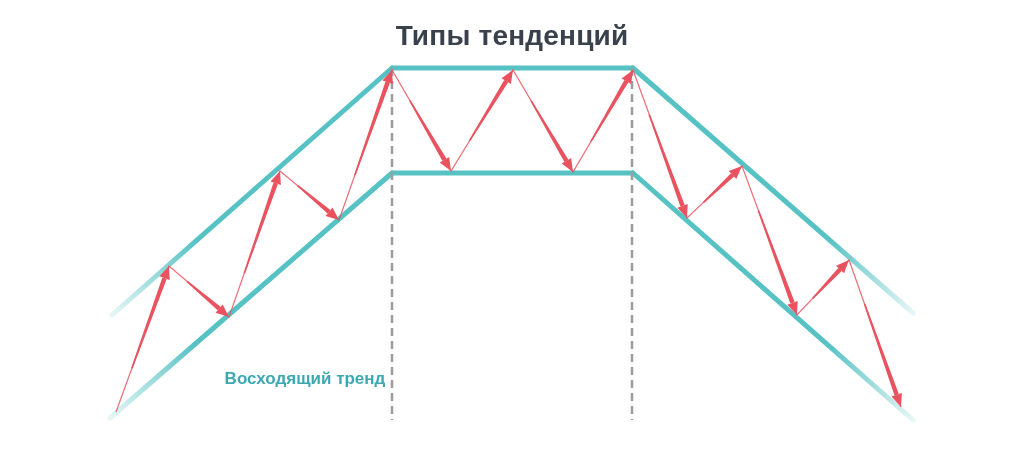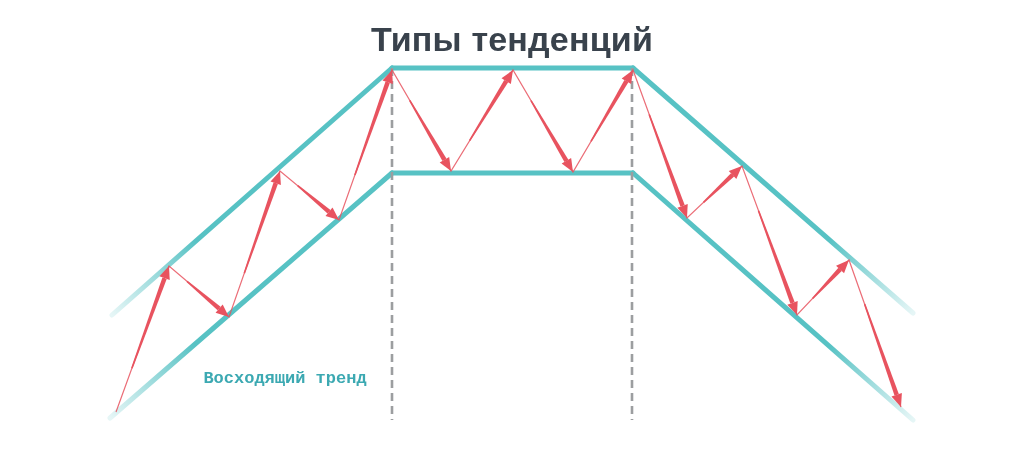--- a/index.html
+++ b/index.html
@@ -14,35 +14,35 @@
   .diagram-svg {
     position: absolute;
     left: 0; top: 0;
     width: 1024px; height: 460px;
   }
   .title {
     position: absolute;
     left: 0; top: 20px;
     width: 1024px;
     text-align: center;
-    font-size: 34px;
+    font-size: 28px;
     font-weight: bold;
     letter-spacing: 0.2px;
   }
   .sec-label {
     position: absolute;
     top: 368px;
     width: 300px;
     text-align: center;
     font-size: 17px;
     font-weight: bold;
     line-height: 21px;
   }
   .sec-label span { display: block; }
-  .label-uptrend   { left: 135px; font-family: Liberation Mono, monospace; }
+  .label-uptrend   { left: 155px; }
   .label-flat      { left: 364px; }
   .label-downtrend { left: 594px; }
 </style>
 </head>
 <body>
 
 <div class="stage">
 
   <svg class="diagram-svg" id="diagram-svg" viewBox="0 0 1024 460">
       <defs>

